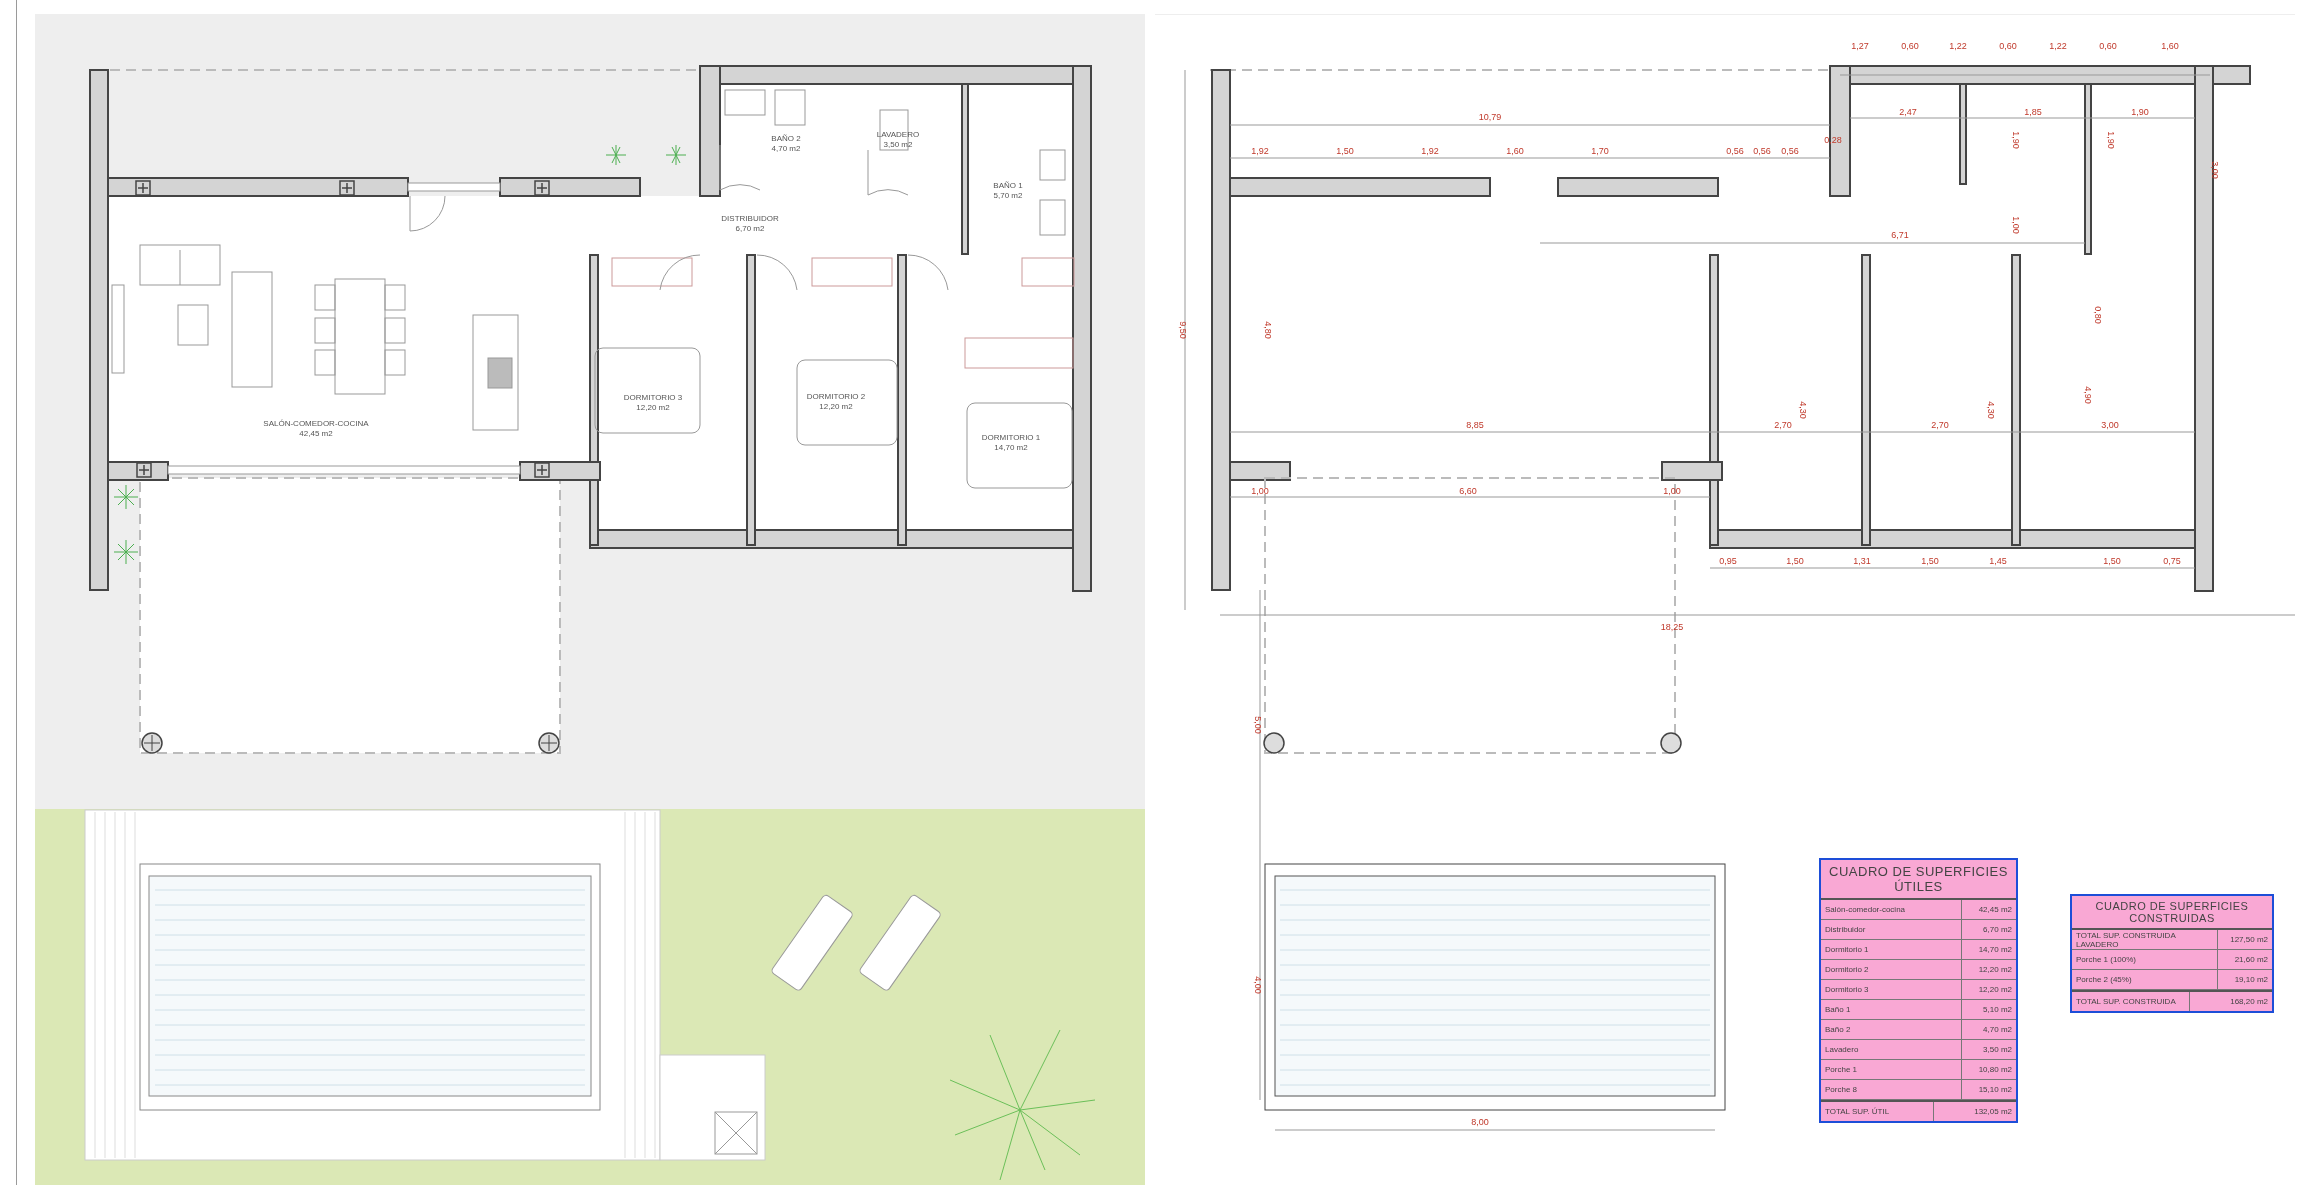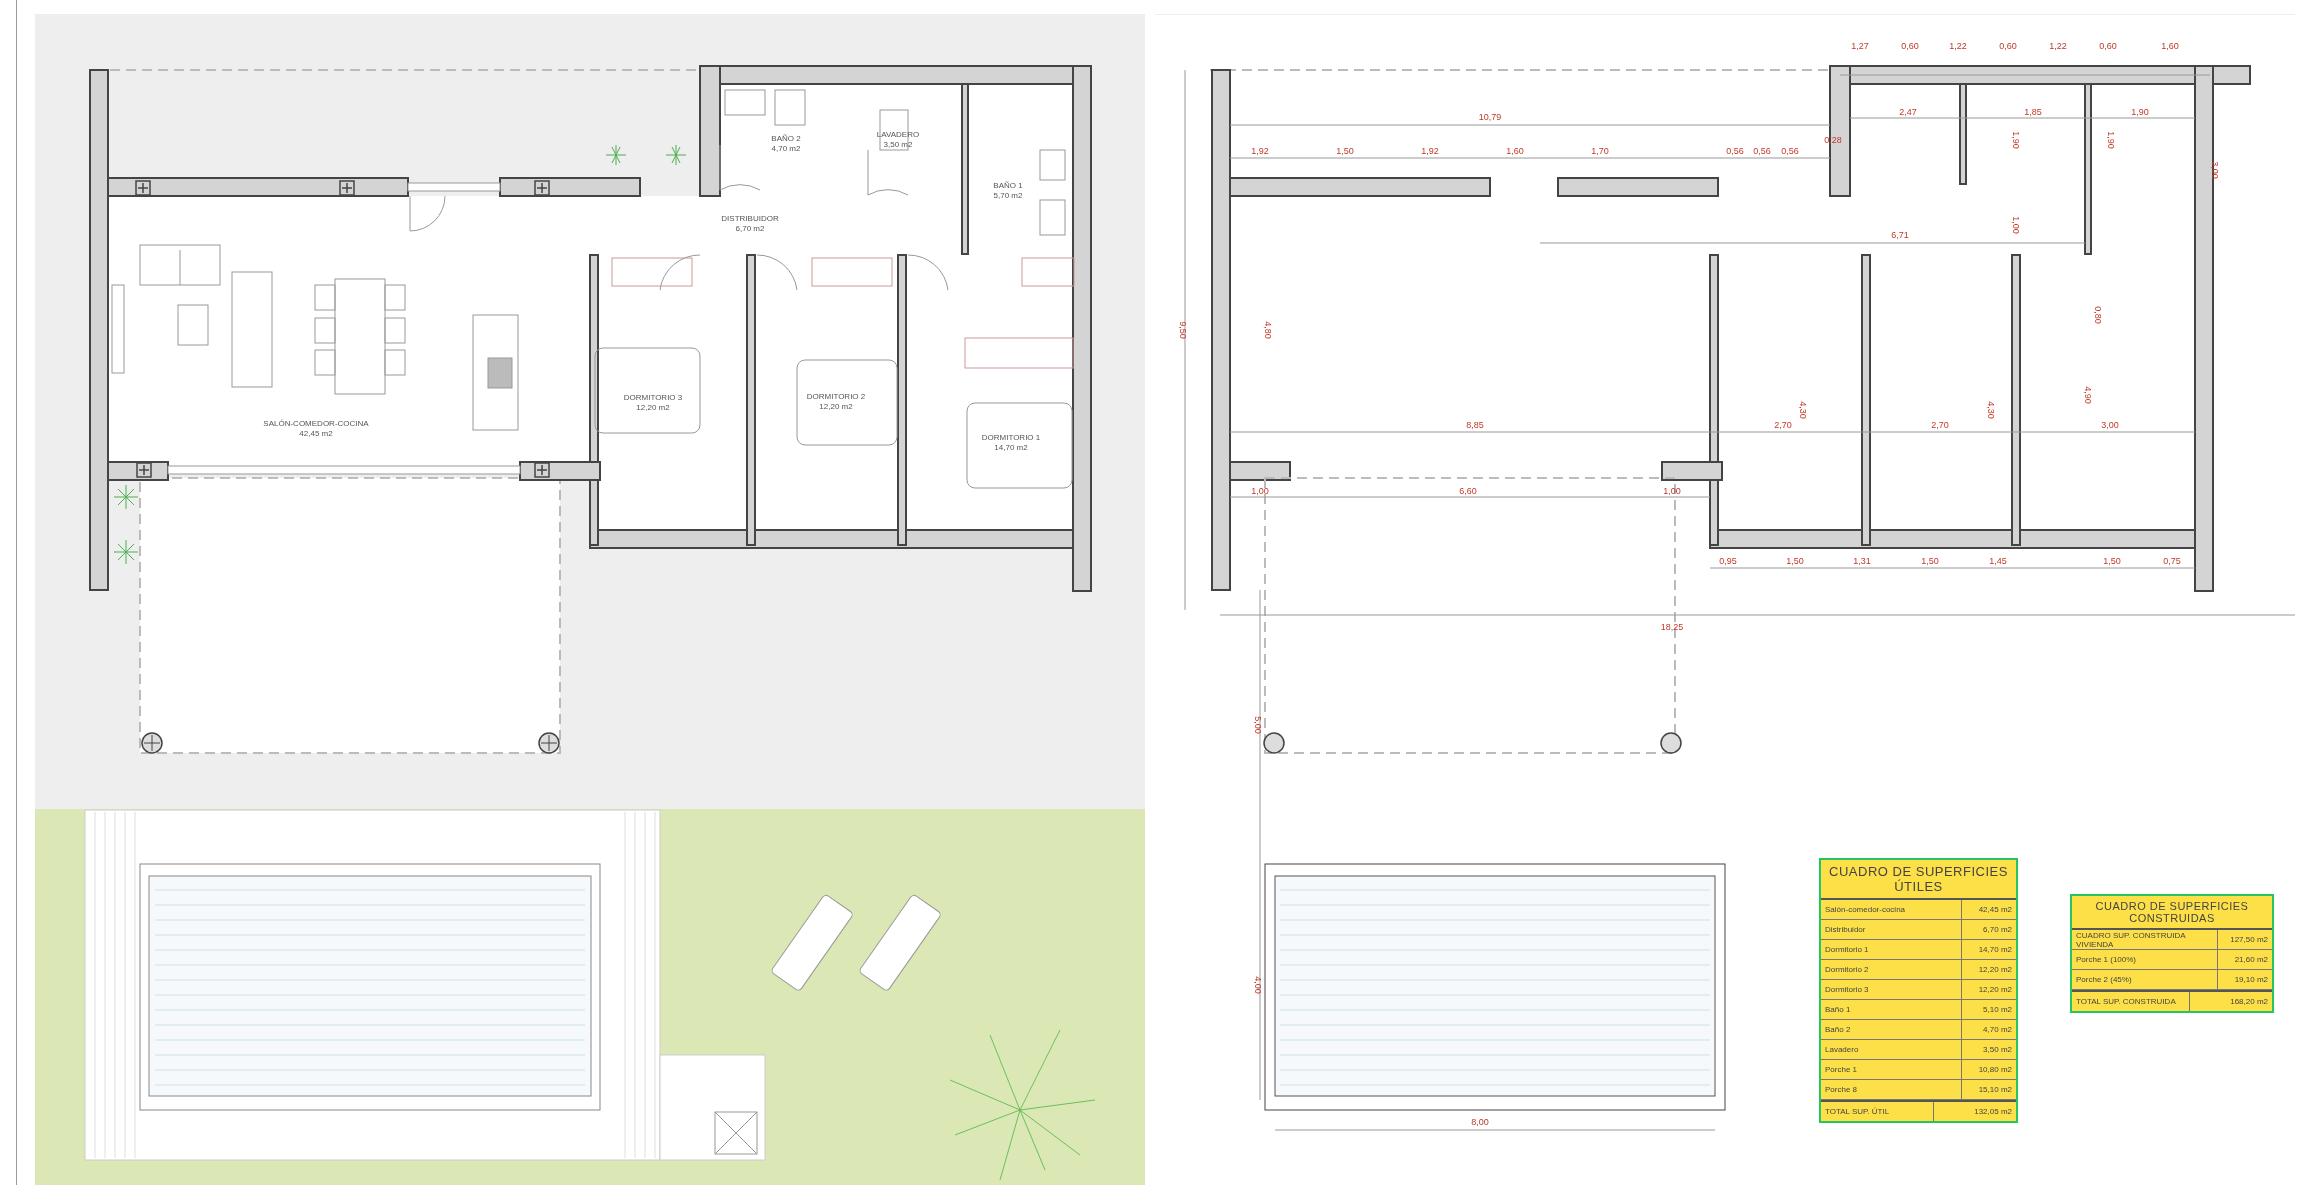--- a/index.html
+++ b/index.html
@@ -3,21 +3,21 @@
 <meta charset="utf-8">
 <style>
   html,body{margin:0;padding:0;background:#ffffff;}
   body{width:2304px;height:1185px;position:relative;overflow:hidden;font-family:"Liberation Sans",sans-serif;}
   .abs{position:absolute;}
   .sheet-border-l{left:16px;top:0;width:1px;height:1185px;background:#9a9a9a;}
   .panel-left{left:35px;top:14px;width:1110px;height:795px;background:#eeeeee;}
   .panel-right{left:1155px;top:14px;width:1140px;height:795px;background:#ffffff;border-top:1px solid #eee;}
   .garden{left:35px;top:809px;width:1110px;height:376px;background:#dbe8b5;}
   svg text{font-family:"Liberation Sans",sans-serif;}
-  .tbl{position:absolute;border:2px solid #22c55e;background:#fde047;font-family:"Liberation Sans",sans-serif;color:#444;}
+  .tbl{position:absolute;border:2px solid #1d4ed8;background:#f9a8d4;font-family:"Liberation Sans",sans-serif;color:#444;}
   .tbl .title{font-size:13px;text-align:center;border-bottom:2px solid #555;padding:4px 0;letter-spacing:0.5px;}
   .tbl .row{display:flex;border-bottom:1px solid #777;height:19px;align-items:center;font-size:8px;}
   .tbl .row:last-child{border-bottom:none;gap:28px;}
   .tbl .row.total{border-top:2px solid #555;}
   .tbl .c1{flex:1;padding-left:4px;border-right:1px solid #777;height:100%;display:flex;align-items:center;}
   .tbl .c2{width:50px;text-align:right;padding-right:4px;}
   .dim{fill:#c0392b;font-size:9px;}
   .lbl{fill:#555;font-size:8px;}
 </style>
 </head>
@@ -311,21 +311,21 @@
     </div>
   <div class="row total">
       <div class="c1">TOTAL SUP. ÚTIL</div>
       <div class="c2">132,05 m2</div>
     </div>
 </div>
 
 <div class="tbl" style="left:2070px;top:894px;width:200px;">
   <div class="title" style="font-size:11px;">CUADRO DE SUPERFICIES CONSTRUIDAS</div>
   <div class="row">
-      <div class="c1">CUADRO SUP. CONSTRUIDA VIVIENDA</div>
+      <div class="c1">TOTAL SUP. CONSTRUIDA LAVADERO</div>
       <div class="c2">127,50 m2</div>
     </div>
   <div class="row">
       <div class="c1">Porche 1 (100%)</div>
       <div class="c2">21,60 m2</div>
     </div>
   <div class="row">
       <div class="c1">Porche 2 (45%)</div>
       <div class="c2">19,10 m2</div>
     </div>

